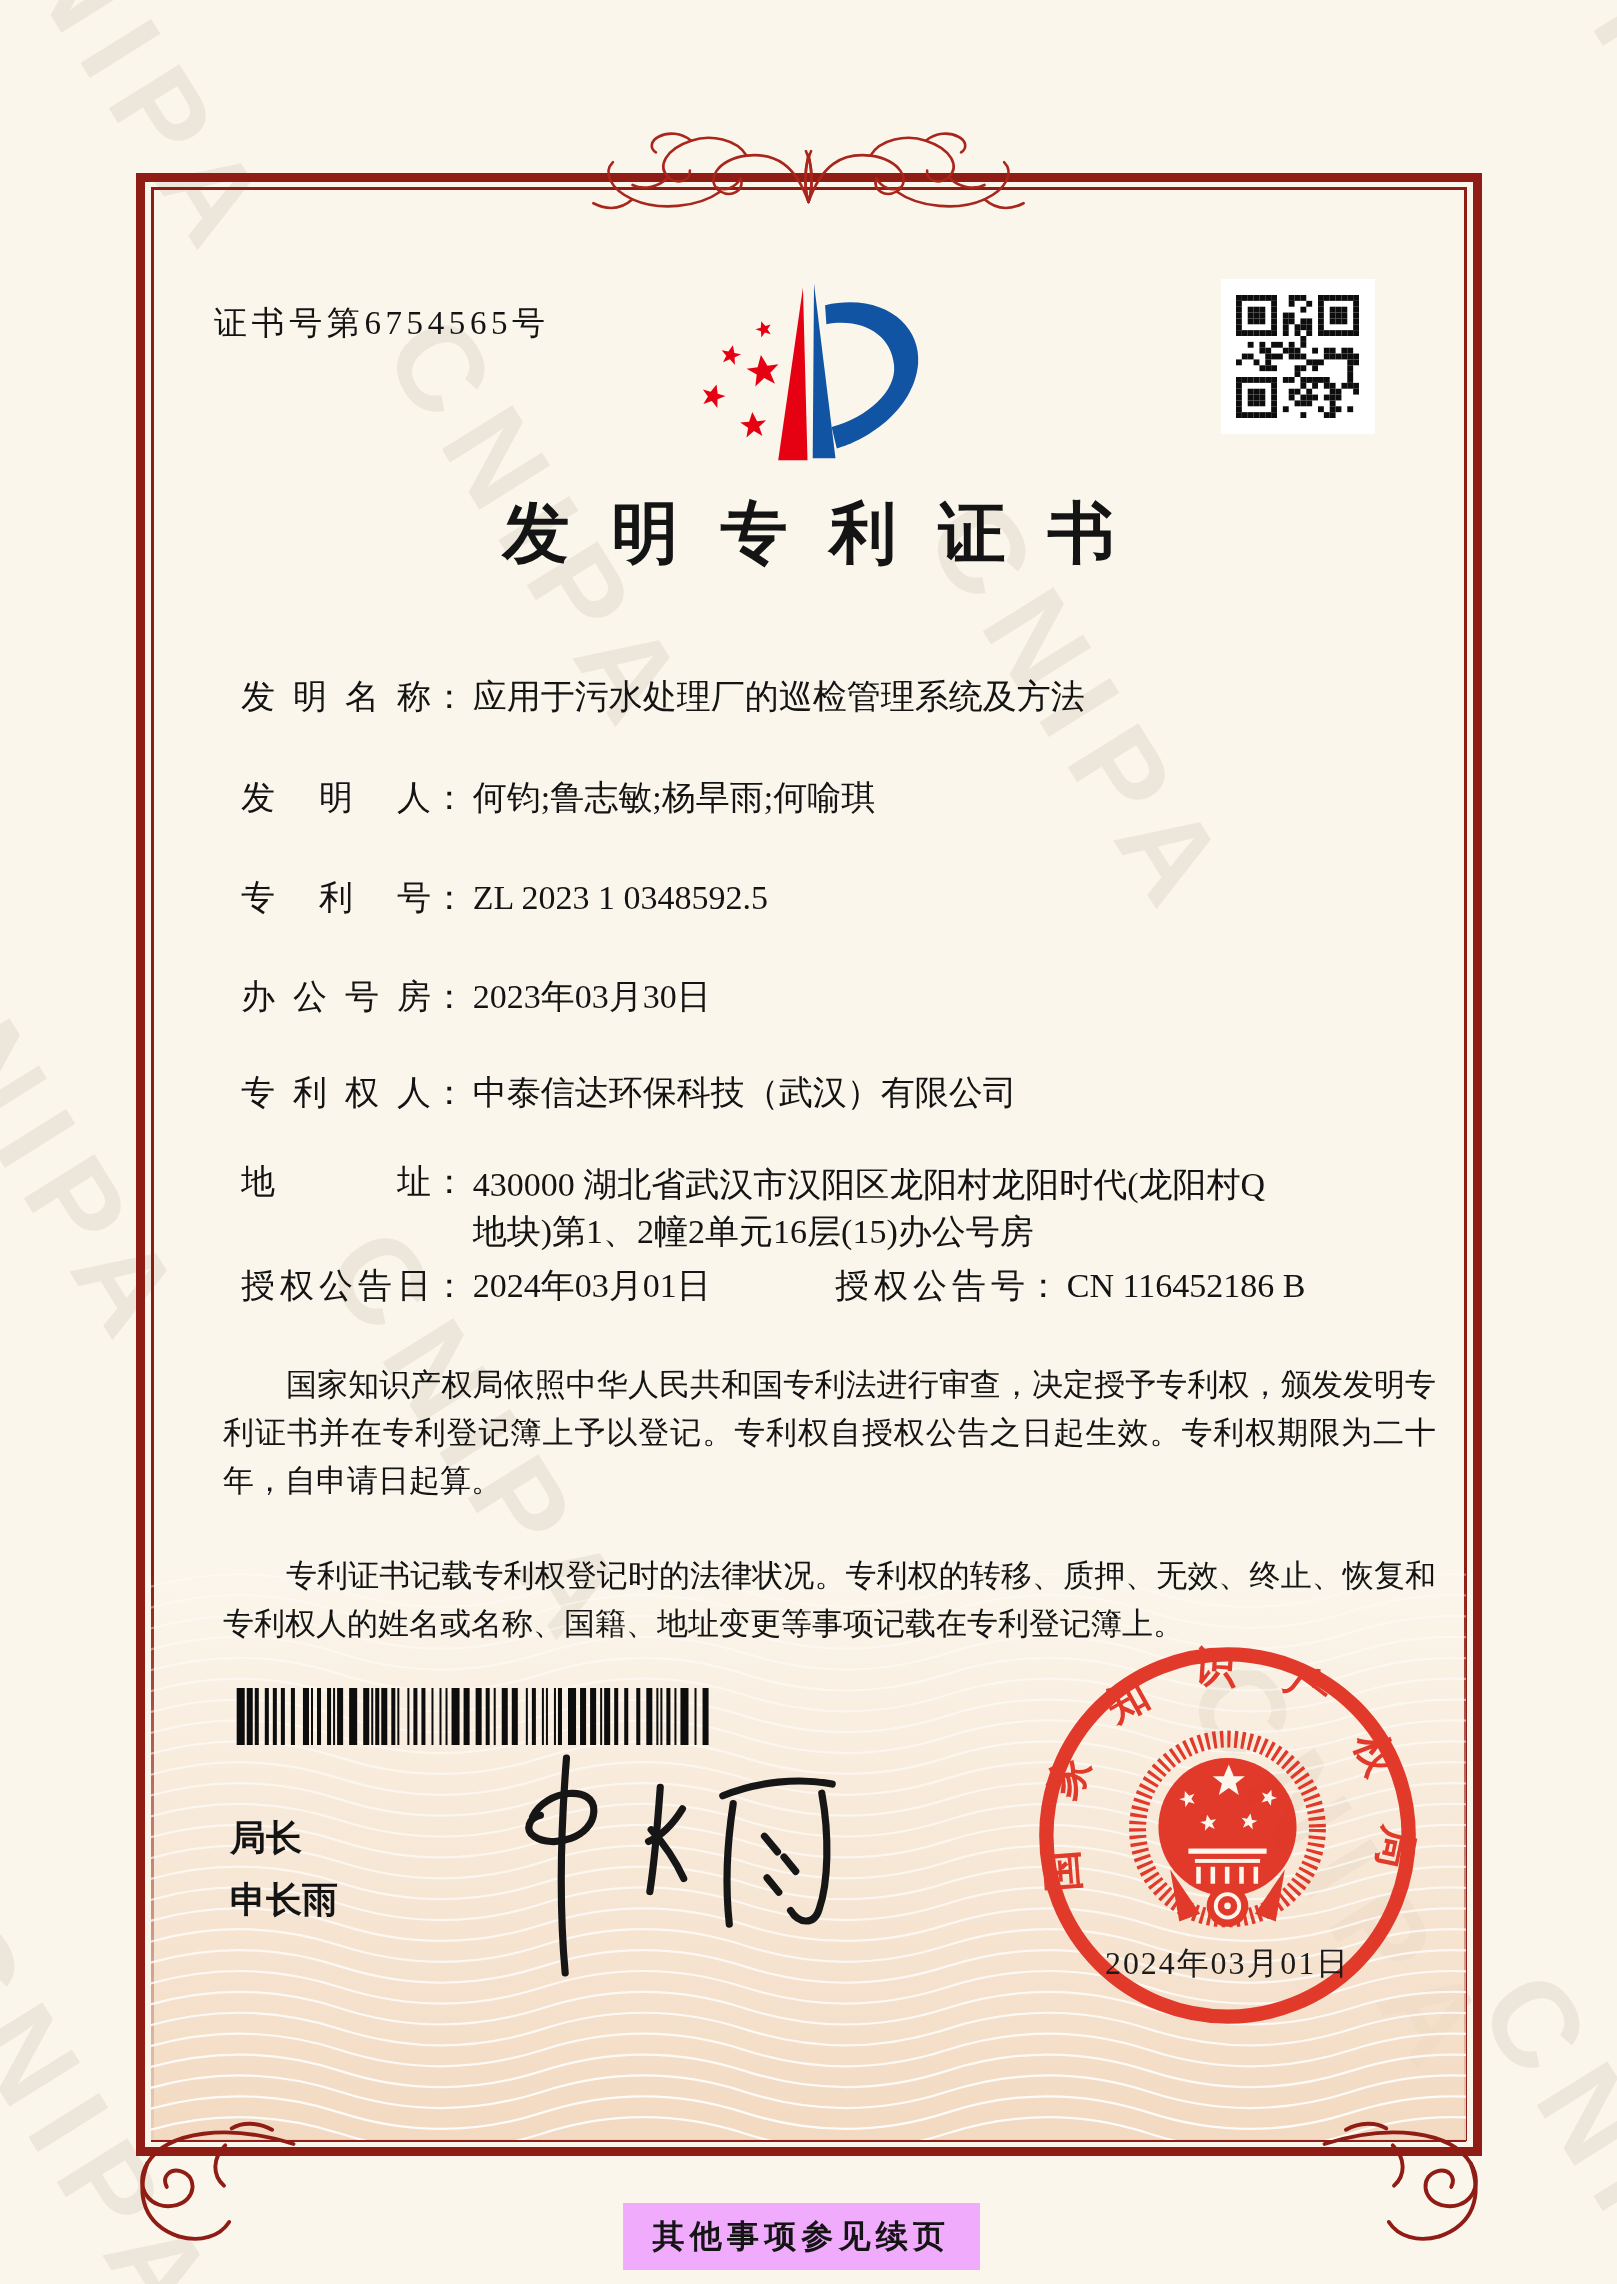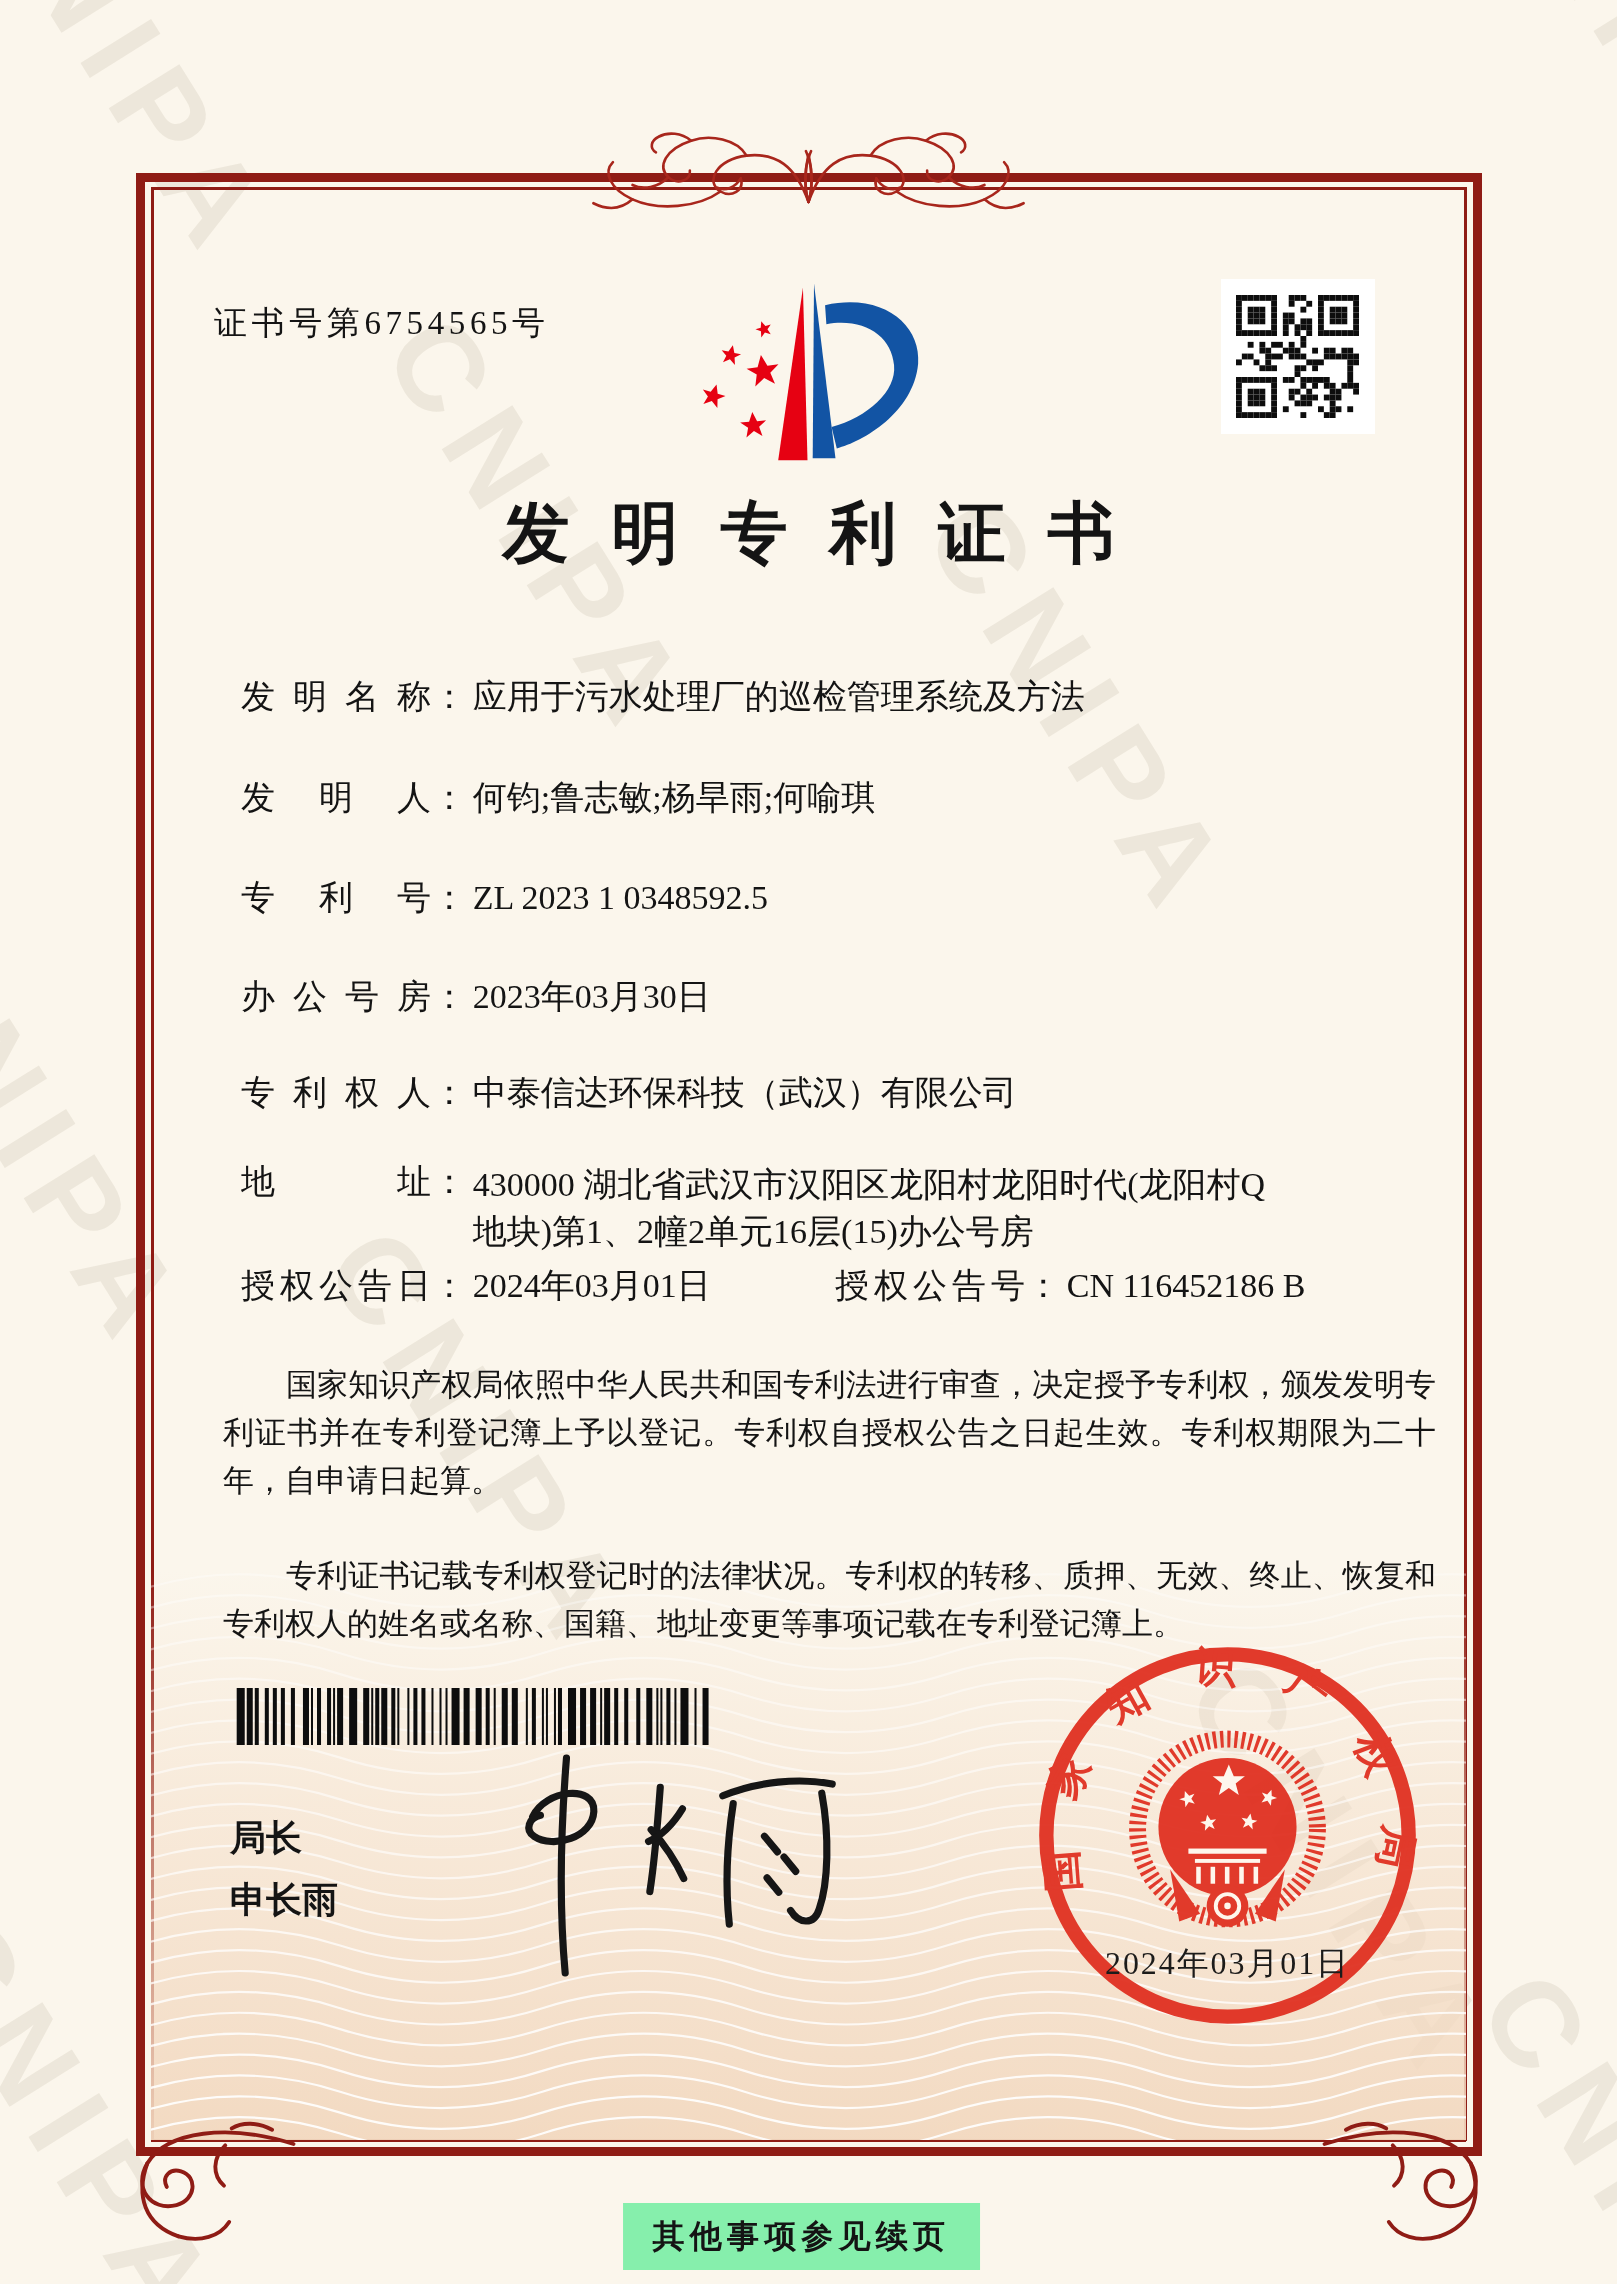--- a/index.html
+++ b/index.html
@@ -51,21 +51,21 @@
   .sig-svg{position:absolute;left:483px;top:1732px;z-index:4;}
   .sig-svg path{fill:none;stroke:#161616;stroke-width:11;stroke-linecap:round;}
   
   .seal{position:absolute;left:1032px;top:1640px;z-index:5;opacity:0.95;}
   
   .orn path{fill:none;stroke-linecap:round;}
   
   .page-info{position:absolute;left:0;right:0;top:2103px;margin:0;text-align:center;font-size:27px;letter-spacing:2.6px;z-index:3;}
   .note{
     position:absolute;left:50%;top:2171px;transform:translateX(-52%);z-index:3;
-    background:#86efac;padding:11.7px 30px;font-size:32px;font-weight:700;letter-spacing:5.2px;white-space:nowrap;
+    background:#f0abfc;padding:11.7px 30px;font-size:32px;font-weight:700;letter-spacing:5.2px;white-space:nowrap;
   }
 </style>
 </head>
 <body>
 
 <div class="page">
 
   <div class="wm" style="left:-111px;top:-19.6px">CNIPA</div>
   <div class="wm" style="left:1402px;top:-52px">CNIPA</div>
   <div class="wm" style="left:307px;top:457px">CNIPA</div>

